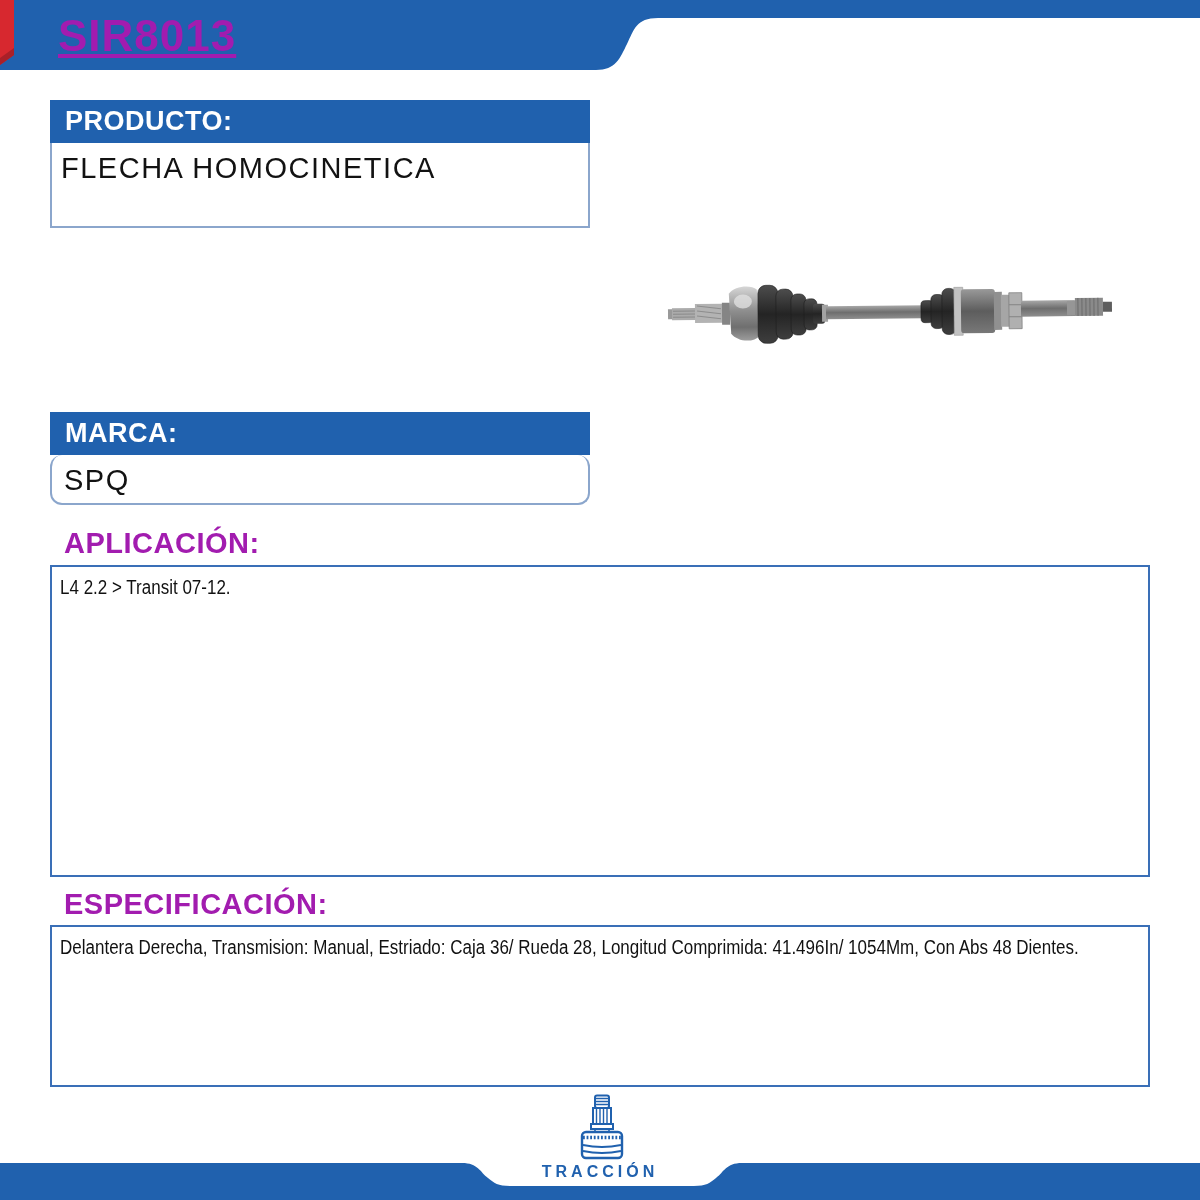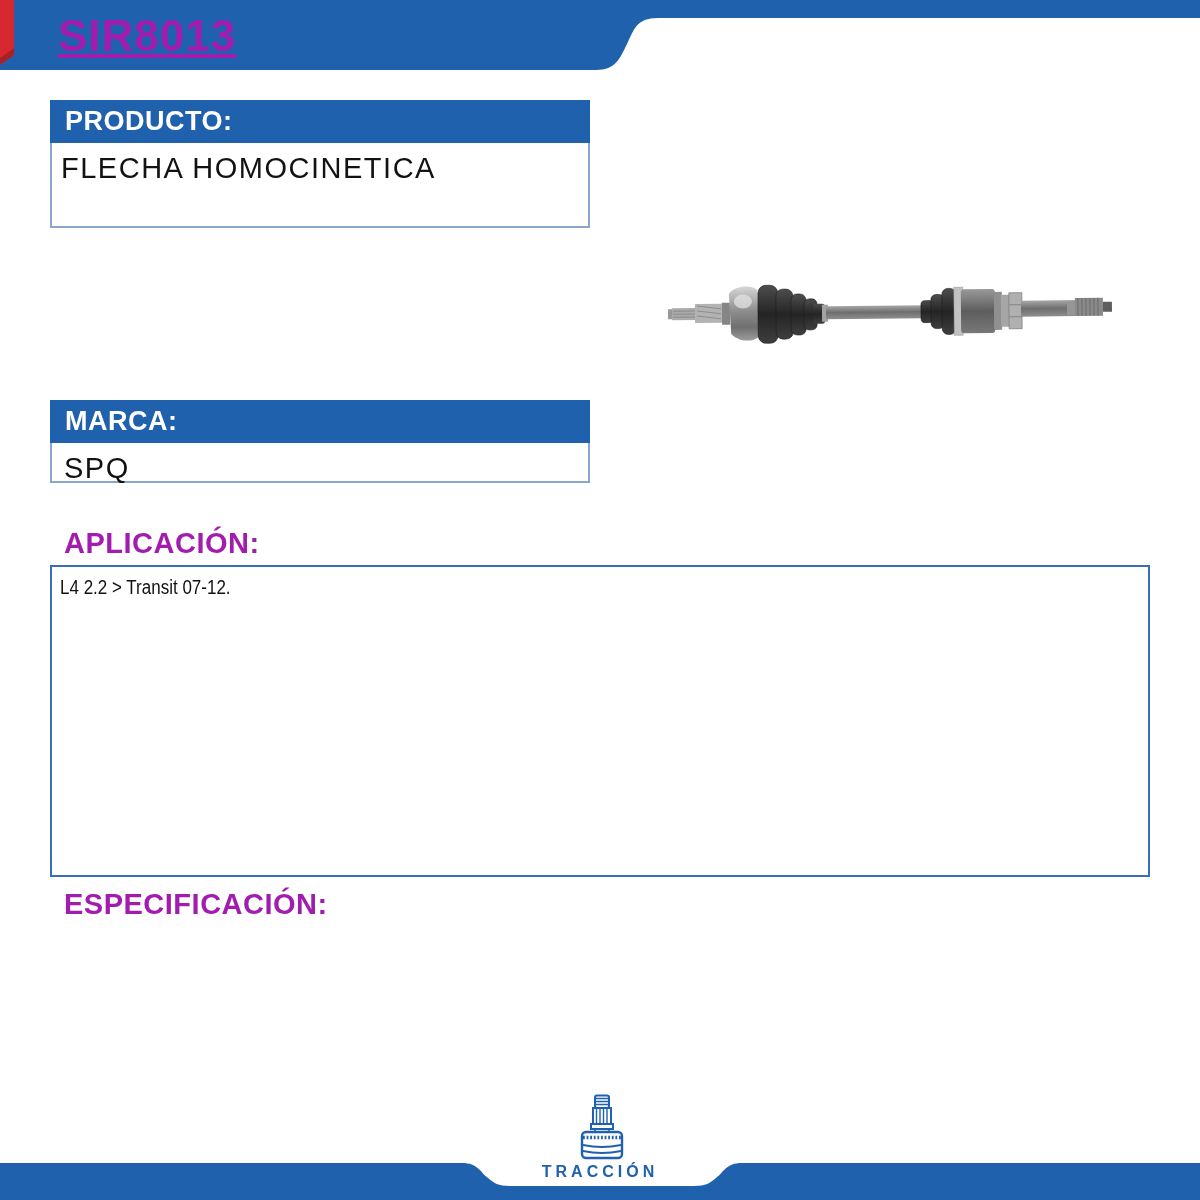--- a/index.html
+++ b/index.html
@@ -12,21 +12,21 @@
        font-size:44px;font-weight:800;letter-spacing:1px;text-decoration:underline;}
 
   
   .field{position:absolute;left:50px;width:540px;}
   .field-label{height:43px;background:#2061ae;color:#ffffff;font-weight:800;font-size:27px;
                line-height:43px;padding-left:15px;letter-spacing:.5px;box-sizing:border-box;}
   .field-box{background:#ffffff;border:2px solid #8ba6cc;border-top:none;box-sizing:border-box;
              font-size:29px;color:#121212;padding:9px 12px 0 12px;letter-spacing:1.5px;}
   .f1{top:100px;} .f1 .field-box{height:85px;padding-left:9px;}
   .f2{top:262px;} .f2 .field-box{height:85px;}
-  .f3{top:400px;} .f3 .field-box{height:40px;}
+  .f3{top:412px;} .f3 .field-box{height:50px;border-radius:12px;}
 
   
   .section-heading{position:absolute;left:64px;color:#a21caf;font-weight:800;font-size:29px;
                    letter-spacing:.5px;}
   .h-app{top:527px;} .h-spec{top:888px;text-align:right;}
   .big-box{position:absolute;left:50px;width:1100px;border:2px solid #3a6fb7;
            box-sizing:border-box;background:#ffffff;}
   .b-app{top:565px;height:312px;} .b-spec{top:925px;height:162px;}
   .box-text{padding:9px 8px;font-size:20px;color:#111111;white-space:nowrap;}
   .condensed{display:inline-block;transform:scaleX(.85);transform-origin:0 50%;}
@@ -132,20 +132,23 @@
       <rect x="440" y="28" width="9" height="10" fill="#5e5e5e"></rect>
     </g>
   </svg>
 
   <div class="section-heading h-app">APLICACIÓN:</div>
   <div class="big-box b-app">
     <div class="box-text"><span class="condensed">L4 2.2 &gt; Transit 07-12.</span></div>
   </div>
 
   <div class="section-heading h-spec">ESPECIFICACIÓN:</div>
+  <div class="big-box b-spec">
+    <div class="box-text"><span class="condensed">Delantera Derecha, Transmision: Manual, Estriado: Caja 36/ Rueda 28, Longitud Comprimida: 41.496In/ 1054Mm, Con Abs 48 Dientes.</span></div>
+  </div>
 
   <svg class="cv-icon-svg" width="68" height="66" viewBox="0 0 68 66">
     <g fill="none" stroke="#2061ae">
       <rect x="27" y="1.5" width="14" height="12.5" rx="2" stroke-width="2"></rect>
       <path d="M28 4.5 H40 M28 7.5 H40 M28 10.5 H40" stroke-width="1.5"></path>
       <rect x="25" y="14" width="18" height="16" stroke-width="2"></rect>
       <path d="M28.5 15 V29 M32 15 V29 M35.5 15 V29 M39 15 V29" stroke-width="1.4"></path>
       <rect x="23" y="30" width="22" height="5" stroke-width="2"></rect>
       <rect x="27" y="35" width="14" height="3" stroke-width="1.6"></rect>
       <rect x="14" y="38" width="40" height="26" rx="4" stroke-width="2.4"></rect>

